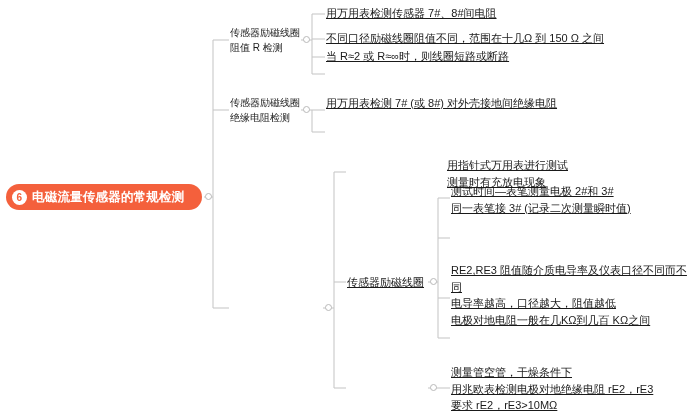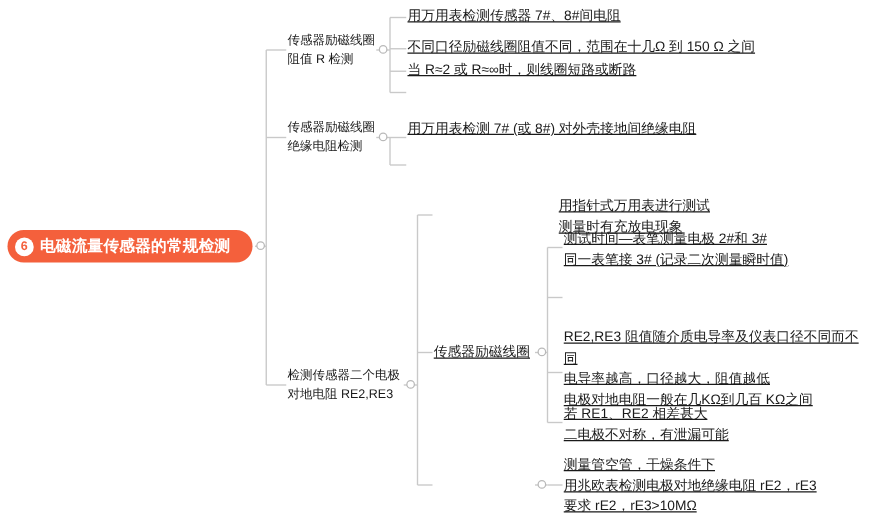--- a/index.html
+++ b/index.html
@@ -152,37 +152,33 @@
   <div class="node leaf" style="left:326px; top:5px; width:330px;">用万用表检测传感器 7#、8#间电阻</div>
   <div class="node leaf" style="left:326px; top:30px; width:340px;">不同口径励磁线圈阻值不同，范围在十几Ω 到 150 Ω 之间</div>
   <div class="node leaf" style="left:326px; top:48px; width:330px;">当 R≈2 或 R≈∞时，则线圈短路或断路</div>
 
   <div class="node branch" style="left:230px; top:96px; width:72px;">传感器励磁线圈
 绝缘电阻检测</div>
   <div class="collapse-dot" style="left:303px; top:106px;"></div>
 
   <div class="node leaf" style="left:326px; top:95px; width:330px;">用万用表检测 7# (或 8#) 对外壳接地间绝缘电阻</div>
 
-  <div class="node branch" style="left:230px; top:294px; width:94px;">检测传感器二个电极
-对地电阻 RE2,RE3</div>
   <div class="collapse-dot" style="left:325px; top:304px;"></div>
 
   <div class="node leaf" style="left:447px; top:157px; width:230px;">用指针式万用表进行测试
 测量时有充放电现象</div>
 
   <div class="node leaf" style="left:347px; top:274px; width:82px;">传感器励磁线圈</div>
   <div class="collapse-dot" style="left:430px; top:278px;"></div>
 
   <div class="node leaf" style="left:451px; top:183px; width:230px;">测试时间—表笔测量电极 2#和 3#
 同一表笔接 3# (记录二次测量瞬时值)</div>
   <div class="node leaf" style="left:451px; top:226px; width:240px;margin-top:36px;">RE2,RE3 阻值随介质电导率及仪表口径不同而不同
 电导率越高，口径越大，阻值越低
 电极对地电阻一般在几KΩ到几百 KΩ之间</div>
-  <div class="node leaf" style="left:451px; top:323px; width:230px;">若 RE1、RE2 相差甚大
-二电极不对称，有泄漏可能</div>
 
   <div class="collapse-dot" style="left:430px; top:384px;"></div>
 
   <div class="node leaf" style="left:451px; top:364px; width:240px;">测量管空管，干燥条件下
 用兆欧表检测电极对地绝缘电阻 rE2，rE3
 要求 rE2，rE3&gt;10MΩ</div>
 
 </div>
 
 </body></html>

